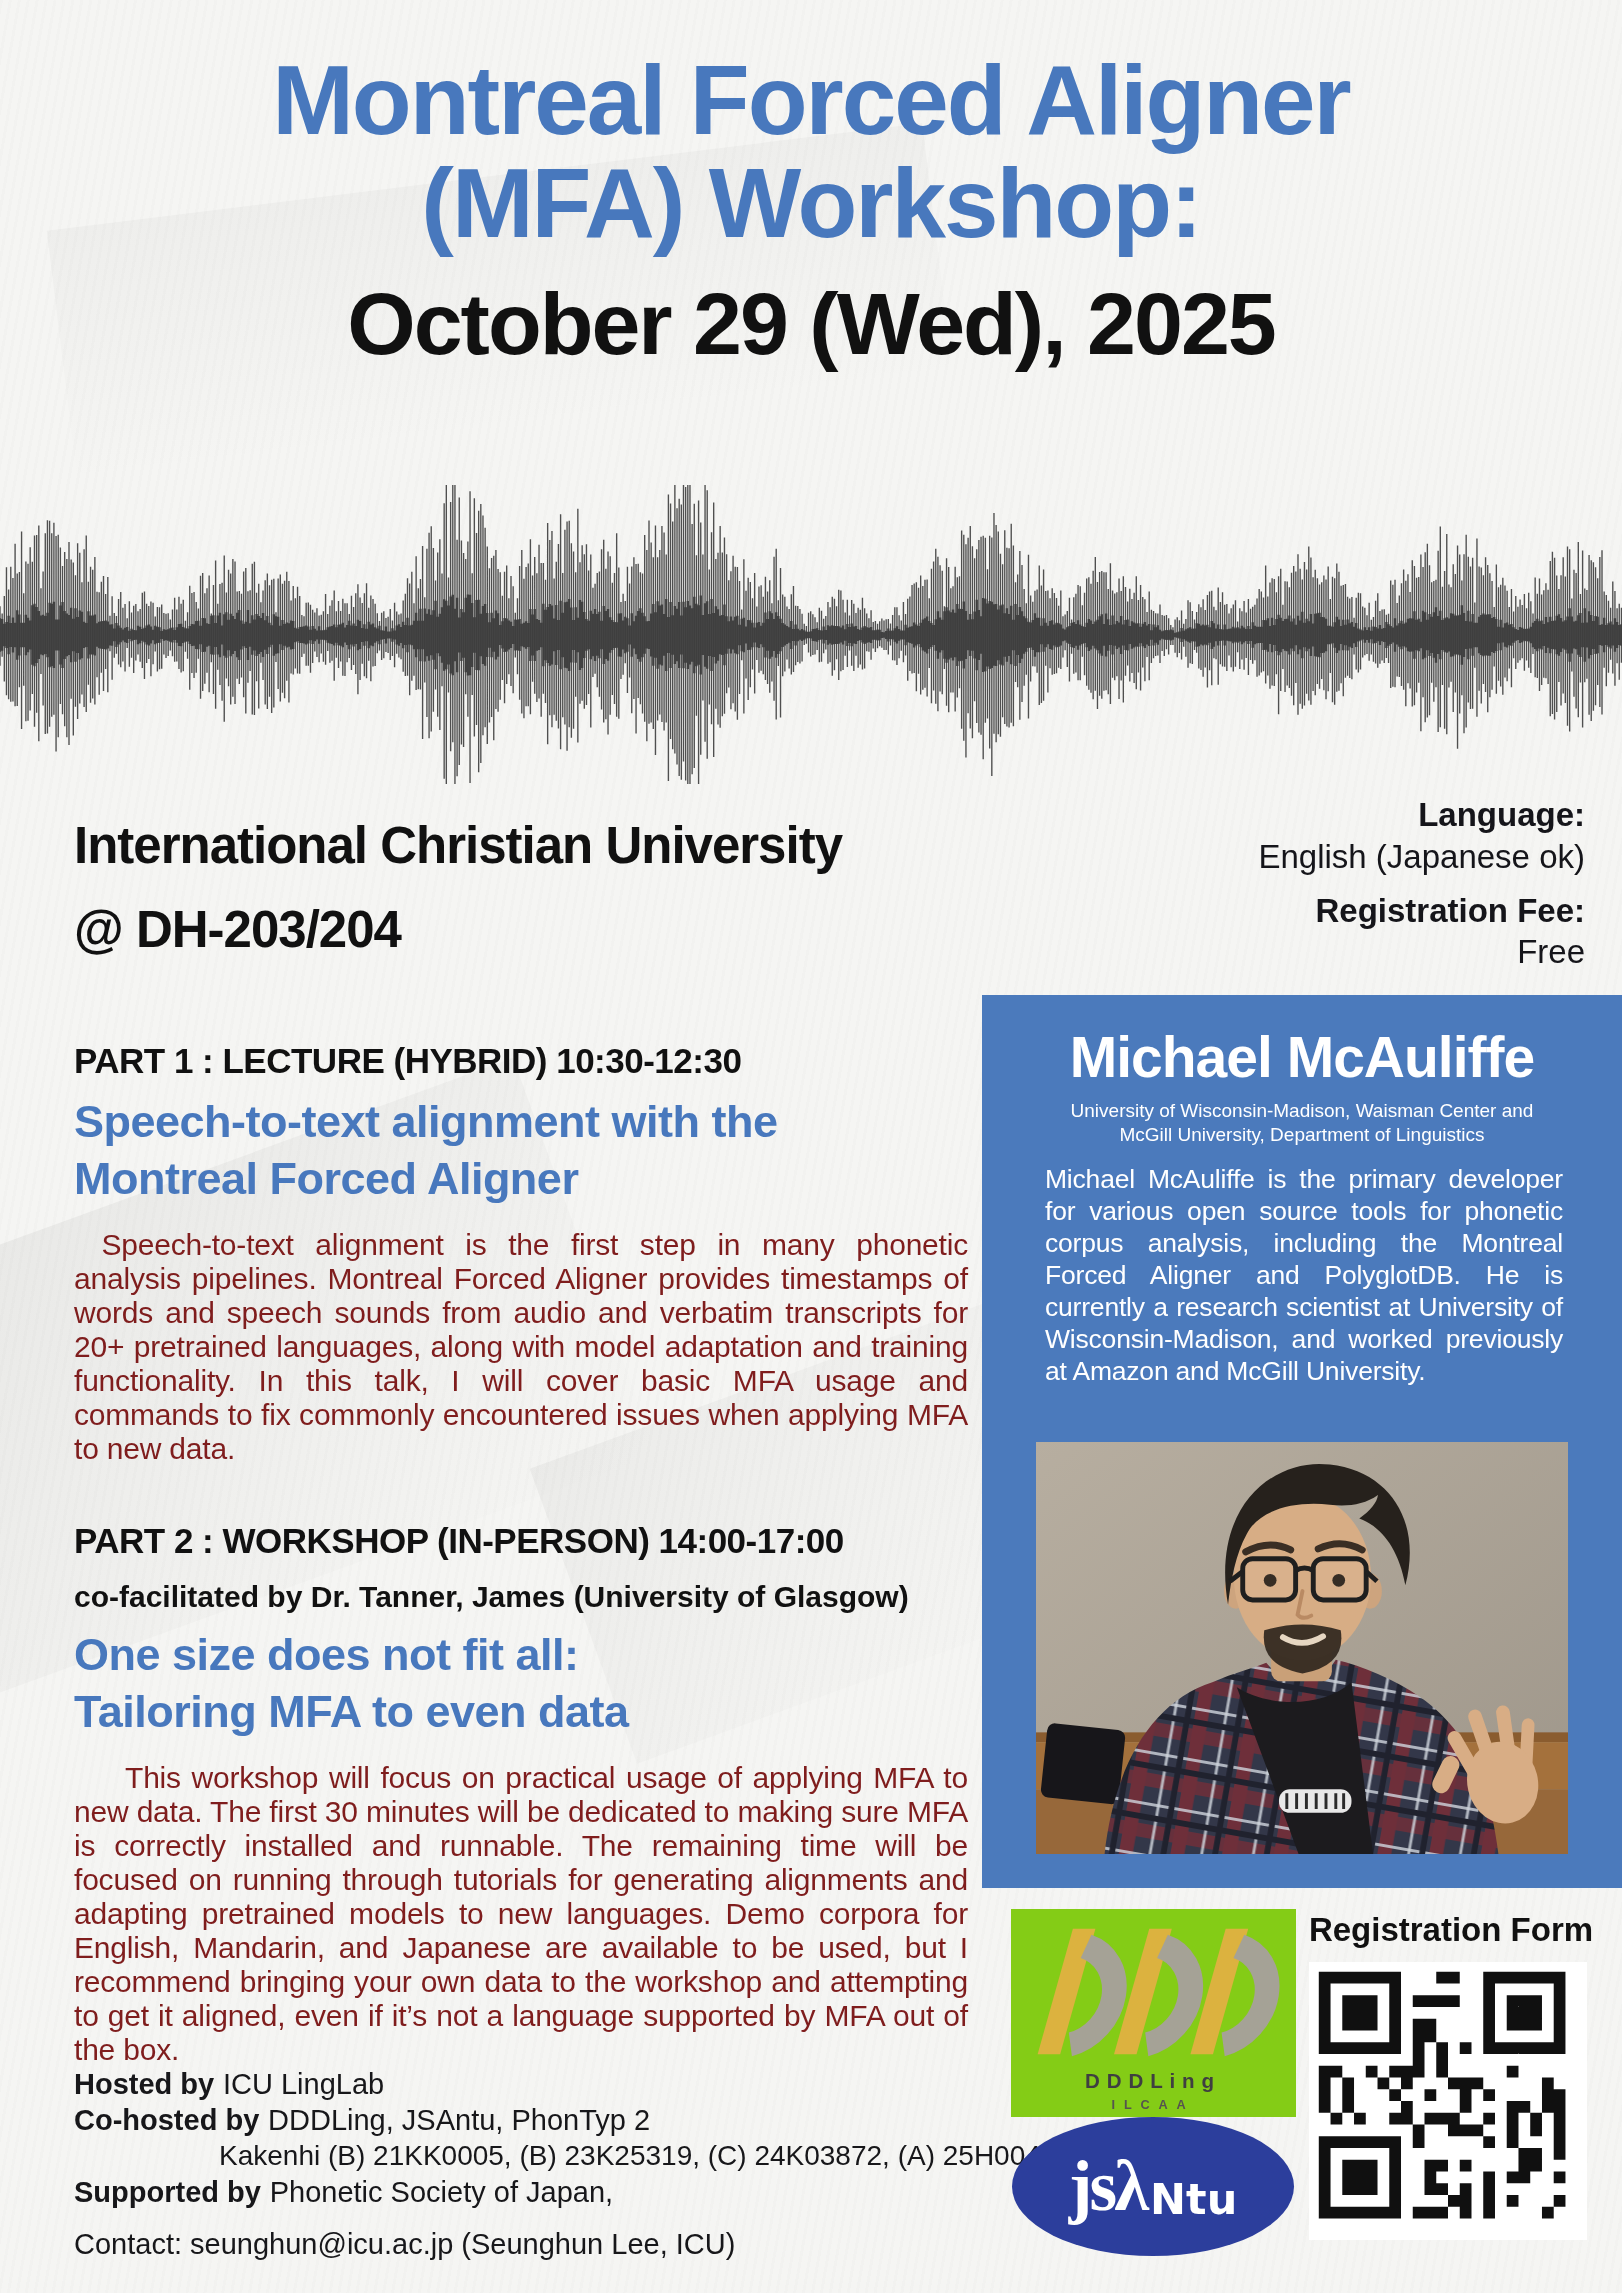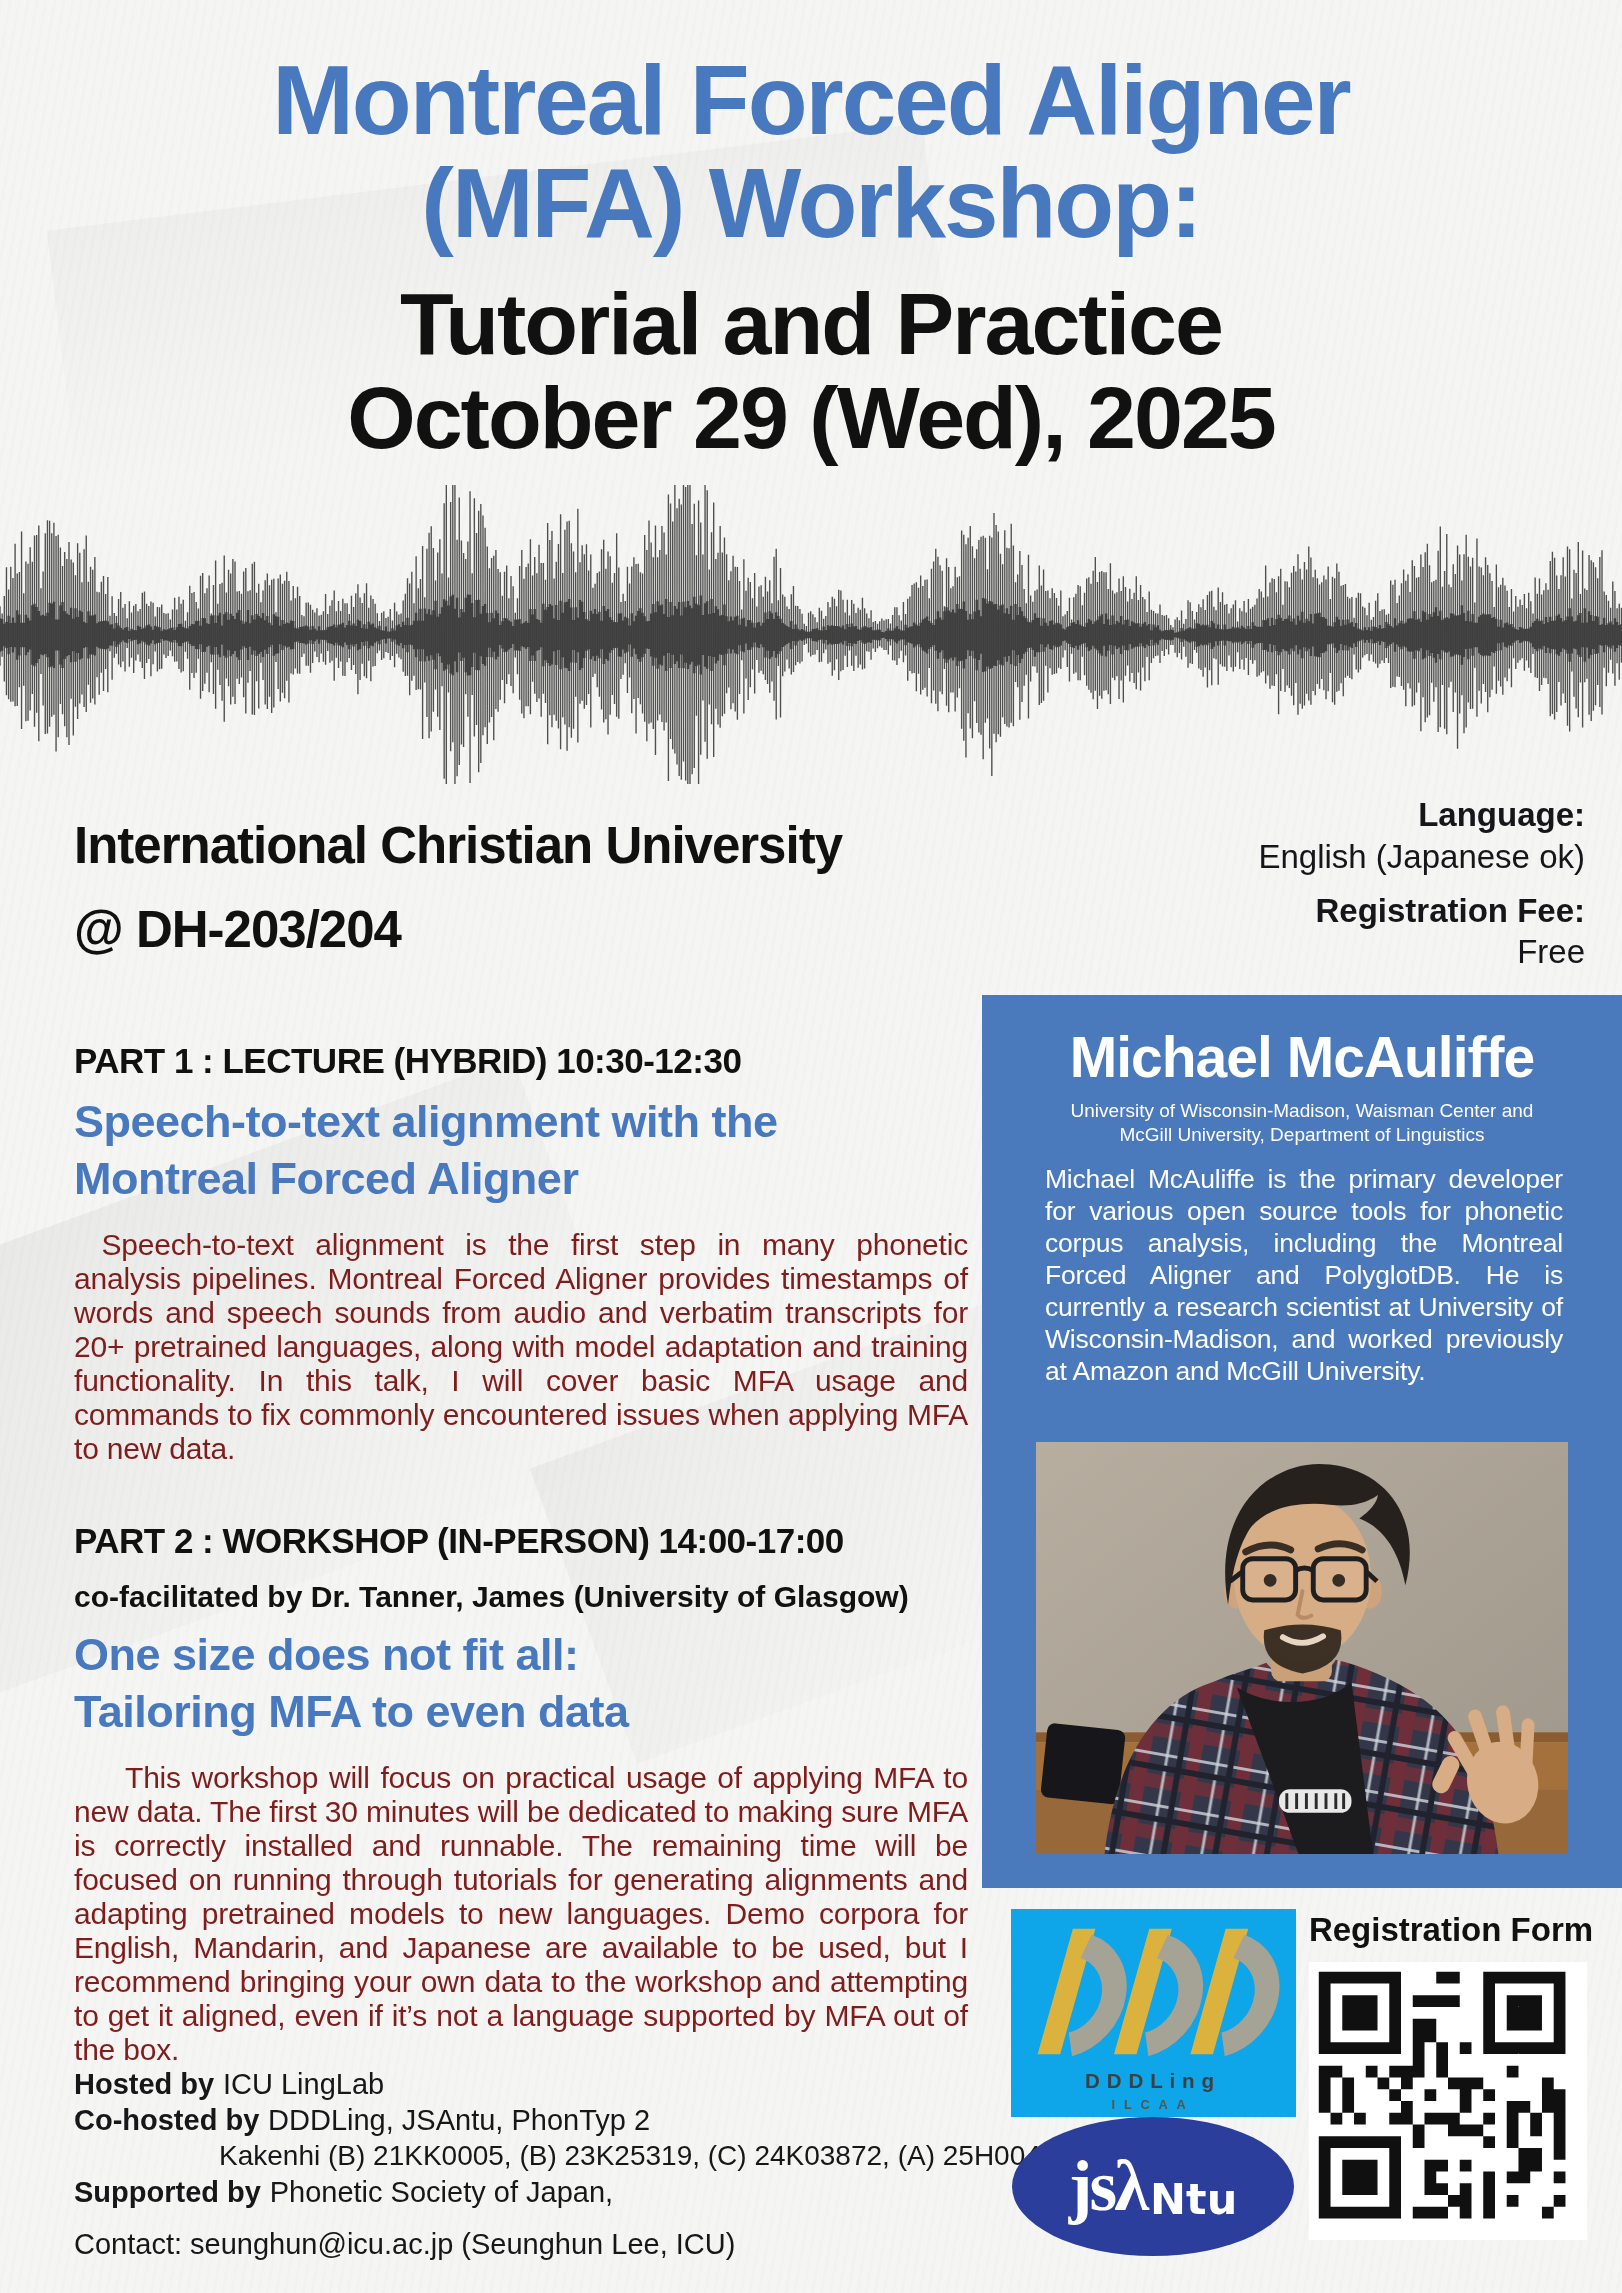--- a/index.html
+++ b/index.html
@@ -62,21 +62,21 @@
   .kakenhi{padding-left:145px;font-size:28px;white-space:nowrap;line-height:32px;margin-top:3.9px;}
   .contact{margin-top:20.6px;line-height:32px;}
 
   .panel{position:absolute;left:982px;top:995px;width:640px;height:893px;background:var(--panel);z-index:2;color:#fff;}
   .speaker-name{margin-top:29px;text-align:center;font-size:57px;font-weight:800;letter-spacing:-1px;}
   .speaker-affil{margin-top:8.8px;text-align:center;font-size:19px;line-height:1.3;}
   .speaker-bio{margin:14.7px 59px 0 63px;font-size:26.5px;line-height:32px;text-align:justify;letter-spacing:-0.2px;}
   .photo{position:absolute;left:54px;top:447px;width:532px;height:412px;}
   .photo svg{display:block;width:100%;height:100%;}
 
-  .dddbox{position:absolute;left:1011px;top:1909px;width:285px;height:208px;background:#0ea5e9;z-index:2;}
+  .dddbox{position:absolute;left:1011px;top:1909px;width:285px;height:208px;background:#84cc16;z-index:2;}
   .reg-label{position:absolute;left:1304px;top:1911px;width:294px;text-align:center;font-size:33px;font-weight:800;white-space:nowrap;color:#111;z-index:2;}
   .qrbox{position:absolute;left:1309px;top:1962px;width:278px;height:278px;background:#ffffff;z-index:2;}
   .jsantu{position:absolute;left:1012px;top:2117px;width:282px;height:139px;z-index:2;}
   .jsantu-ellipse{width:100%;height:100%;border-radius:50%;background:var(--jsablue);
     display:flex;align-items:center;justify-content:center;}
   .jsantu-glyph{font-family:Liberation Serif, serif;font-size:71px;font-weight:800;color:#fff;line-height:1;letter-spacing:-2.9px;}
   .jsantu-suffix{font-family:"DejaVu Sans", sans-serif;font-size:43px;font-weight:700;color:#fff;line-height:1;margin:25.5px 0 0 3.9px;}
 </style>
 </head>
 <body>
@@ -85,21 +85,20 @@
   <div class="wedge wedge1"></div>
   <div class="wedge wedge2"></div>
   <div class="wedge wedge3"></div>
 
   <div class="header">
     <div class="title-blue">
       <div class="tline">Montreal Forced Aligner</div>
       <div class="tline">(MFA) Workshop:</div>
     </div>
     <div class="title-black">
-      <div class="tline">Tutorial and Practice</div>
       <div class="tline">October 29 (Wed), 2025</div>
     </div>
   </div>
 
   <div class="waveform-wrap">
     <svg id="waveform" width="1622" height="299" viewBox="0 0 1655 305">
         <path d="M0.0 123.8V184.3M2.2 131.2V175.3M4.4 113.3V200.5M6.6 84.0V214.5M8.8 106.6V218.6M11.0 83.3V221.0M13.2 94.8V220.9M15.4 60.0V225.6M17.6 90.2V225.5M19.8 88.8V206.4M22.0 47.4V249.0M24.2 110.3V204.8M26.4 77.9V241.1M28.6 80.2V240.4M30.8 63.6V230.1M33.0 78.2V213.1M35.2 51.5V246.7M37.4 51.1V232.4M39.6 41.2V261.4M41.8 105.4V192.8M44.0 88.2V225.0M46.2 49.1V254.1M48.4 36.0V253.5M50.6 36.4V246.7M52.8 49.1V236.5M55.0 38.6V234.4M57.2 52.0V272.0M59.4 50.7V257.4M61.6 63.7V223.5M63.8 82.5V233.8M66.0 68.2V246.1M68.2 75.4V257.4M70.4 58.2V265.2M72.6 76.1V218.1M74.8 79.1V255.5M77.0 92.0V226.1M79.2 59.5V238.6M81.4 69.0V222.8M83.6 99.1V213.6M85.8 65.6V226.5M88.0 51.5V231.5M90.2 98.6V203.8M92.4 83.3V222.2M94.6 86.4V217.9M96.8 73.5V223.8M99.0 109.0V196.2M101.2 109.5V214.1M103.4 98.7V191.6M105.6 92.8V210.1M107.8 111.2V187.7M110.0 93.9V211.5M112.2 133.3V169.6M114.4 113.4V198.6M116.6 130.5V176.2M118.8 133.5V172.2M121.0 116.4V183.2M123.2 109.1V186.0M125.4 125.1V180.1M127.6 121.5V190.3M129.8 135.9V166.3M132.0 118.7V185.5M134.2 130.1V176.3M136.4 123.1V191.7M138.6 121.5V179.0M140.8 128.8V173.0M143.0 126.6V180.3M145.2 109.8V186.8M147.4 108.5V197.9M149.6 121.1V181.5M151.8 123.5V177.5M154.0 118.8V195.0M156.2 120.0V182.9M158.4 134.1V169.9M160.6 124.4V190.2M162.8 124.6V188.0M165.0 122.0V187.4M167.2 130.5V172.8M169.4 131.4V176.6M171.6 130.8V174.4M173.8 137.3V168.7M176.0 127.1V174.7M178.2 115.1V180.3M180.4 127.0V180.1M182.6 113.9V187.8M184.8 121.0V191.3M187.0 117.0V189.9M189.2 138.4V170.2M191.4 129.9V177.3M193.6 102.8V209.0M195.8 110.1V191.9M198.0 109.2V196.8M200.2 119.4V191.6M202.4 126.0V177.3M204.6 92.5V218.1M206.8 89.7V210.2M209.0 110.4V202.8M211.2 105.3V191.5M213.4 92.2V211.3M215.6 131.1V180.9M217.8 101.9V213.2M220.0 77.1V228.3M222.2 121.0V188.4M224.4 101.0V203.9M226.6 99.8V220.2M228.8 71.8V241.5M231.0 109.6V197.5M233.2 86.4V205.4M235.4 90.3V224.0M237.6 75.5V215.9M239.8 78.1V223.4M242.0 108.7V197.7M244.2 108.2V203.1M246.4 110.9V196.3M248.6 88.2V216.4M250.8 84.7V233.1M253.0 108.3V201.8M255.2 107.4V189.7M257.4 80.2V234.1M259.6 78.2V234.6M261.8 109.8V200.3M264.0 100.6V227.9M266.2 119.5V181.3M268.4 107.5V198.8M270.6 97.1V223.9M272.8 90.2V228.5M275.0 102.2V215.9M277.2 96.7V232.5M279.4 95.5V227.0M281.6 129.9V180.5M283.8 95.4V208.1M286.0 91.2V220.9M288.2 100.8V212.0M290.4 97.6V217.5M292.6 88.4V199.6M294.8 97.8V221.9M297.0 117.8V192.3M299.2 102.9V193.3M301.4 115.4V187.2M303.6 103.7V192.3M305.8 113.1V192.5M308.0 132.6V175.5M310.2 133.8V172.1M312.4 120.1V184.3M314.6 119.8V184.3M316.8 122.2V191.5M319.0 127.2V181.5M321.2 130.1V169.8M323.4 125.7V175.5M325.6 133.0V180.8M327.8 132.4V171.9M330.0 128.8V180.2M332.2 111.1V183.3M334.4 131.7V169.3M336.6 123.1V181.3M338.8 117.6V179.2M341.0 107.5V199.7M343.2 128.9V176.2M345.4 118.2V186.8M347.6 128.6V180.0M349.8 116.1V194.5M352.0 120.5V194.8M354.2 120.7V180.9M356.4 131.7V176.6M358.6 113.0V188.8M360.8 124.5V183.7M363.0 110.4V192.8M365.2 101.2V213.5M367.4 114.8V198.9M369.6 120.3V182.3M371.8 110.4V195.1M374.0 100.2V197.1M376.2 125.2V179.2M378.4 112.6V200.2M380.6 116.2V185.1M382.8 121.1V184.6M385.0 130.8V171.6M387.2 138.6V168.8M389.4 130.3V178.4M391.6 128.8V176.7M393.8 135.7V170.4M396.0 134.4V171.3M398.2 126.4V178.6M400.4 138.1V174.5M402.6 120.1V185.9M404.8 129.1V172.2M407.0 132.1V175.9M409.2 131.2V177.7M411.4 117.9V190.6M413.6 110.9V194.9M415.8 95.2V194.7M418.0 100.4V214.5M420.2 88.4V199.6M422.4 120.5V194.6M424.6 72.7V209.2M426.8 105.4V208.3M429.0 95.8V208.7M431.2 62.1V259.1M433.4 114.5V201.5M435.6 65.1V236.7M437.8 48.8V258.3M440.0 42.1V251.5M442.2 64.3V231.3M444.4 97.5V208.5M446.6 68.9V236.5M448.8 55.4V249.9M451.0 90.2V205.3M453.2 18.6V299.8M455.4 -7.0V308.0M457.6 94.4V211.6M459.8 17.3V271.6M462.0 -2.8V262.5M464.2 -6.1V318.9M466.4 55.7V297.1M468.6 12.7V285.7M470.8 56.7V264.7M473.0 69.4V267.3M475.2 75.4V213.5M477.4 57.5V236.4M479.6 6.4V304.0M481.8 90.1V214.2M484.0 13.6V256.5M486.2 48.9V244.8M488.4 26.2V293.0M490.6 19.3V283.7M492.8 31.0V255.2M495.0 43.6V247.1M497.2 62.6V264.2M499.4 84.8V242.2M501.6 74.4V236.7M503.8 72.1V260.4M506.0 66.3V228.6M508.2 85.6V231.3M510.4 88.9V219.0M512.6 112.9V199.0M514.8 88.5V222.7M517.0 82.0V202.9M519.2 115.5V193.1M521.4 92.9V205.0M523.6 103.2V212.4M525.8 130.3V176.0M528.0 115.6V193.0M530.2 82.6V219.0M532.4 66.4V233.0M534.6 95.7V238.0M536.8 83.7V225.7M539.0 80.1V225.6M541.2 55.2V233.9M543.4 92.4V200.7M545.6 73.5V213.0M547.8 90.1V221.5M550.0 60.9V217.8M552.2 79.6V236.5M554.4 79.6V213.0M556.6 96.6V222.5M558.8 38.7V264.5M561.0 56.1V234.9M563.2 47.0V247.1M565.4 95.3V234.5M567.6 78.2V240.5M569.8 60.2V248.3M572.0 29.8V269.5M574.2 89.8V237.0M576.4 45.5V244.3M578.6 37.2V271.2M580.8 36.5V247.1M583.0 59.3V257.8M585.2 67.9V248.6M587.4 88.9V215.9M589.6 24.2V262.8M591.8 78.9V223.1M594.0 61.5V220.0M596.2 70.7V228.3M598.4 60.5V224.4M600.6 87.3V213.1M602.8 70.9V247.5M605.0 104.8V195.8M607.2 100.6V192.5M609.4 89.8V206.4M611.6 88.3V215.9M613.8 65.6V228.9M616.0 55.7V242.4M618.2 85.4V238.9M620.4 67.9V254.5M622.6 72.6V234.5M624.8 99.8V214.3M627.0 89.7V223.4M629.2 49.3V236.4M631.4 84.1V238.5M633.6 119.4V197.8M635.8 110.8V193.6M638.0 118.4V181.8M640.2 83.3V212.2M642.4 100.5V196.5M644.6 83.1V232.8M646.8 73.6V218.3M649.0 80.5V253.5M651.2 80.2V217.2M653.4 89.1V223.7M655.6 90.3V233.0M657.8 50.9V241.6M660.0 66.2V261.3M662.2 36.1V243.5M664.4 58.7V242.4M666.6 73.8V248.9M668.8 41.4V275.4M671.0 73.8V240.2M673.2 66.2V234.2M675.4 41.8V241.7M677.6 48.4V250.4M679.8 70.8V242.3M682.0 9.7V302.0M684.2 18.9V259.0M686.4 37.2V269.6M688.6 -13.2V274.0M690.8 23.8V285.2M693.0 14.1V296.8M695.2 19.8V300.6M697.4 -2.7V282.1M699.6 2.0V301.4M701.8 -13.8V312.5M704.0 -7.5V325.6M706.2 39.7V295.1M708.4 19.2V288.7M710.6 71.6V235.4M712.8 15.8V310.3M715.0 38.2V275.1M717.2 70.8V219.8M719.4 -1.2V261.9M721.6 5.4V279.4M723.8 86.1V224.0M726.0 48.1V244.2M728.2 17.7V277.6M730.4 75.4V228.3M732.6 69.1V244.3M734.8 41.9V247.7M737.0 68.8V236.0M739.2 53.6V233.4M741.4 70.7V212.4M743.6 97.2V206.5M745.8 87.9V228.8M748.0 72.1V222.7M750.2 83.4V231.1M752.4 83.7V239.6M754.6 97.9V213.3M756.8 127.0V178.7M759.0 75.7V233.0M761.2 107.9V197.3M763.4 94.5V219.3M765.6 99.0V206.3M767.8 115.5V188.3M770.0 89.7V212.6M772.2 123.9V178.4M774.4 103.4V191.6M776.6 102.2V189.4M778.8 114.0V193.1M781.0 93.6V198.8M783.2 108.6V203.1M785.4 97.1V212.0M787.6 120.7V200.4M789.8 73.1V220.2M792.0 64.9V239.2M794.2 117.5V184.7M796.4 84.7V237.2M798.6 111.6V195.1M800.8 113.9V190.2M803.0 124.0V178.1M805.2 126.4V187.3M807.4 111.5V193.4M809.6 102.9V190.8M811.8 123.1V183.9M814.0 123.5V180.5M816.2 126.5V182.2M818.4 131.4V180.1M820.6 141.6V163.1M822.8 143.8V161.9M825.0 130.2V170.8M827.2 128.8V175.0M829.4 131.8V173.5M831.6 134.9V172.8M833.8 140.0V168.4M836.0 125.1V180.8M838.2 128.3V180.2M840.4 136.4V171.7M842.6 133.5V167.9M844.8 119.3V182.3M847.0 124.8V180.8M849.2 113.9V194.6M851.4 115.9V188.9M853.6 123.6V177.8M855.8 106.8V198.9M858.0 107.5V190.0M860.2 117.1V188.7M862.4 130.0V174.3M864.6 117.1V185.6M866.8 133.0V168.8M869.0 117.3V184.3M871.2 121.2V189.7M873.4 130.6V174.2M875.6 125.1V186.5M877.8 127.3V183.0M880.0 115.0V188.2M882.2 125.8V187.1M884.4 131.1V169.5M886.6 136.0V170.0M888.8 127.7V178.3M891.0 139.8V166.8M893.2 138.6V170.4M895.4 141.6V166.6M897.6 138.9V164.6M899.8 136.2V166.1M902.0 138.1V168.4M904.2 136.9V168.3M906.4 136.8V173.0M908.6 141.2V163.7M910.8 132.6V178.7M913.0 124.6V179.0M915.2 124.7V183.5M917.4 132.8V176.7M919.6 138.1V169.2M921.8 119.4V180.8M924.0 131.6V173.9M926.2 115.9V199.6M928.4 113.8V189.8M930.6 102.0V192.3M932.8 100.4V191.7M935.0 99.1V210.4M937.2 104.9V192.5M939.4 92.3V213.8M941.6 103.1V209.0M943.8 96.6V206.9M946.0 96.5V215.7M948.2 115.6V186.7M950.4 85.3V222.6M952.6 78.1V209.6M954.8 64.9V223.2M957.0 73.2V230.8M959.2 81.8V210.6M961.4 87.5V213.5M963.6 123.8V187.6M965.8 74.8V225.3M968.0 83.6V231.8M970.2 105.2V211.8M972.4 103.3V211.8M974.6 83.4V231.0M976.8 94.0V216.8M979.0 93.0V207.3M981.2 46.4V248.6M983.4 50.6V260.9M985.6 60.5V277.9M987.8 53.9V232.8M990.0 41.8V248.4M992.2 62.5V258.3M994.4 74.6V220.5M996.6 65.6V242.7M998.8 56.0V252.5M1001.0 52.7V254.9M1003.2 51.8V279.8M1005.4 53.7V242.5M1007.6 85.8V238.1M1009.8 51.8V268.8M1012.0 53.4V296.8M1014.2 28.6V253.7M1016.4 40.7V262.4M1018.6 47.5V254.4M1020.8 70.1V256.8M1023.0 80.8V237.0M1025.2 46.1V243.8M1027.4 64.1V246.4M1029.6 64.4V247.4M1031.8 39.5V242.5M1034.0 61.8V246.1M1036.2 99.3V200.9M1038.4 91.4V206.2M1040.6 67.2V239.6M1042.8 81.7V221.5M1045.0 106.1V204.8M1047.2 120.7V193.5M1049.4 71.1V238.3M1051.6 112.8V200.5M1053.8 119.1V184.9M1056.0 107.9V185.1M1058.2 106.6V191.5M1060.4 82.0V224.4M1062.6 102.4V222.4M1064.8 86.1V220.0M1067.0 108.2V184.4M1069.2 107.7V211.7M1071.4 115.6V187.0M1073.6 105.3V193.5M1075.8 110.2V192.8M1078.0 115.3V192.0M1080.2 123.2V186.3M1082.4 107.6V187.7M1084.6 133.9V175.9M1086.8 132.2V168.6M1089.0 128.5V185.7M1091.2 115.0V200.5M1093.4 137.2V172.2M1095.6 114.6V192.5M1097.8 111.0V191.4M1100.0 101.9V199.1M1102.2 103.2V199.1M1104.4 122.7V175.2M1106.6 109.9V194.0M1108.8 95.4V204.8M1111.0 94.1V209.0M1113.2 100.8V211.9M1115.4 87.5V218.6M1117.6 73.3V209.9M1119.8 99.0V228.6M1122.0 88.8V214.9M1124.2 87.7V218.1M1126.4 89.0V210.0M1128.6 88.9V209.4M1130.8 106.2V213.5M1133.0 79.7V223.3M1135.2 107.7V196.7M1137.4 110.7V199.2M1139.6 109.5V195.0M1141.8 95.3V218.3M1144.0 108.2V199.4M1146.2 93.0V221.8M1148.4 104.0V194.7M1150.6 118.8V184.2M1152.8 105.8V200.4M1155.0 116.3V191.7M1157.2 109.8V202.1M1159.4 93.1V208.4M1161.6 117.2V191.2M1163.8 101.9V209.6M1166.0 114.3V186.2M1168.2 116.5V200.1M1170.4 129.5V175.4M1172.6 108.5V199.3M1174.8 127.3V181.6M1177.0 128.4V176.7M1179.2 130.7V174.4M1181.4 131.1V173.9M1183.6 122.0V181.5M1185.8 132.5V169.3M1188.0 133.4V174.4M1190.2 132.6V167.6M1192.4 135.9V172.9M1194.6 142.9V163.1M1196.8 145.1V163.1M1199.0 137.1V171.1M1201.2 135.0V175.6M1203.4 137.9V171.5M1205.6 128.1V178.0M1207.8 141.6V165.0M1210.0 136.7V175.3M1212.2 117.6V186.4M1214.4 119.7V181.9M1216.6 128.5V182.5M1218.8 137.2V168.2M1221.0 129.6V171.0M1223.2 121.6V187.1M1225.4 124.8V188.6M1227.6 116.5V195.6M1229.8 127.5V186.2M1232.0 112.2V206.5M1234.2 108.7V189.1M1236.4 107.8V204.3M1238.6 124.1V176.7M1240.8 127.7V177.7M1243.0 104.6V203.8M1245.2 119.3V182.9M1247.4 109.4V185.1M1249.6 122.1V185.4M1251.8 121.4V189.7M1254.0 131.1V174.0M1256.2 125.7V185.9M1258.4 121.8V190.2M1260.6 117.6V185.4M1262.8 139.2V170.5M1265.0 125.8V187.8M1267.2 128.8V178.0M1269.4 118.2V188.5M1271.6 130.1V176.6M1273.8 116.3V193.9M1276.0 126.3V178.6M1278.2 124.2V182.4M1280.4 122.1V178.8M1282.6 115.8V195.6M1284.8 106.0V194.4M1287.0 108.7V191.2M1289.2 114.7V190.1M1291.4 82.0V202.6M1293.6 113.6V194.4M1295.8 99.5V207.9M1298.0 95.2V204.6M1300.2 95.8V205.0M1302.4 109.3V193.1M1304.6 93.0V233.9M1306.8 85.5V210.2M1309.0 122.2V187.8M1311.2 98.2V211.2M1313.4 98.5V204.5M1315.6 104.2V207.1M1317.8 89.6V215.0M1320.0 82.5V224.6M1322.2 88.1V202.1M1324.4 70.7V234.4M1326.6 85.4V223.1M1328.8 96.3V228.2M1331.0 78.6V225.0M1333.2 86.1V212.9M1335.4 62.8V219.9M1337.6 73.9V224.1M1339.8 94.1V210.1M1342.0 86.4V214.5M1344.2 95.2V203.0M1346.4 101.4V207.8M1348.6 99.3V198.0M1350.8 92.4V209.5M1353.0 96.3V218.6M1355.2 83.2V210.3M1357.4 116.4V191.7M1359.6 93.6V221.6M1361.8 95.0V224.2M1364.0 80.1V211.0M1366.2 88.6V209.9M1368.4 102.8V202.2M1370.6 101.9V215.5M1372.8 101.0V196.6M1375.0 114.0V194.6M1377.2 115.8V197.0M1379.4 114.3V198.2M1381.6 135.5V172.9M1383.8 115.1V188.1M1386.0 109.8V191.3M1388.2 110.5V188.1M1390.4 123.9V175.9M1392.6 125.3V173.6M1394.8 132.9V172.5M1397.0 120.2V179.2M1399.2 137.5V172.8M1401.4 134.7V180.2M1403.6 118.1V182.0M1405.8 110.5V186.5M1408.0 128.5V182.3M1410.2 126.9V179.1M1412.4 126.8V181.7M1414.6 132.4V176.5M1416.8 131.3V181.6M1419.0 97.5V207.0M1421.2 101.7V205.8M1423.4 96.6V206.2M1425.6 120.4V195.3M1427.8 112.8V195.9M1430.0 100.2V205.1M1432.2 86.1V208.9M1434.4 97.6V225.8M1436.6 91.0V202.3M1438.8 109.2V207.7M1441.0 76.8V225.9M1443.2 82.6V224.8M1445.4 94.6V211.7M1447.6 93.8V201.8M1449.8 70.9V251.3M1452.0 83.6V216.4M1454.2 68.6V242.0M1456.4 60.0V237.1M1458.6 81.9V234.9M1460.8 99.3V201.8M1463.0 98.0V221.1M1465.2 96.7V206.4M1467.4 67.1V252.1M1469.6 42.4V247.1M1471.8 103.8V204.1M1474.0 87.7V248.7M1476.2 49.9V254.2M1478.4 101.4V206.7M1480.6 104.3V200.8M1482.8 80.7V231.7M1485.0 90.7V211.6M1487.2 61.8V269.2M1489.4 70.9V233.2M1491.6 97.5V214.4M1493.8 70.5V253.3M1496.0 50.8V247.3M1498.2 73.1V221.8M1500.4 83.2V228.4M1502.6 74.1V228.3M1504.8 119.9V186.5M1507.0 54.5V236.3M1509.2 83.1V209.9M1511.4 84.2V222.9M1513.6 92.0V203.1M1515.8 73.8V211.2M1518.0 81.7V231.8M1520.2 90.1V216.5M1522.4 98.0V209.0M1524.6 124.4V185.2M1526.8 81.0V213.0M1529.0 104.2V199.8M1531.2 101.8V205.6M1533.4 94.7V214.1M1535.6 102.4V196.4M1537.8 107.8V200.2M1540.0 124.4V187.3M1542.2 106.1V206.2M1544.4 129.1V176.7M1546.6 113.2V187.6M1548.8 124.1V181.4M1551.0 116.9V178.8M1553.2 122.4V176.7M1555.4 111.3V189.4M1557.6 125.8V179.1M1559.8 109.9V186.5M1562.0 118.5V191.7M1564.2 131.0V172.5M1566.4 94.3V196.1M1568.6 110.8V197.0M1570.8 95.3V210.1M1573.0 111.7V203.9M1575.2 107.3V196.7M1577.4 100.2V197.1M1579.6 106.8V203.0M1581.8 77.6V236.0M1584.0 68.1V233.7M1586.2 74.2V239.3M1588.4 92.2V231.5M1590.6 106.0V201.0M1592.8 92.0V225.0M1595.0 73.8V212.7M1597.2 93.2V222.4M1599.4 62.6V245.7M1601.6 65.4V251.5M1603.8 115.8V190.2M1606.0 86.4V215.9M1608.2 89.8V228.0M1610.4 58.1V236.9M1612.6 111.1V201.5M1614.8 66.9V247.5M1617.0 105.6V201.1M1619.2 107.0V197.7M1621.4 71.3V234.3M1623.6 76.7V240.7M1625.8 78.9V230.2M1628.0 83.8V224.7M1630.2 95.2V204.1M1632.4 73.3V226.6M1634.6 66.6V234.1M1636.8 108.7V186.3M1639.0 112.3V205.4M1641.2 118.1V191.5M1643.4 125.3V178.3M1645.6 98.3V192.2M1647.8 108.2V204.7M1650.0 125.7V181.8M1652.2 121.0V198.7M1654.4 125.3V181.3" stroke="#3d3d3d" stroke-width="1.4" fill="none" opacity="0.9"></path>
         <path d="M0.0 135.9V170.1M2.2 136.8V169.2M4.4 141.5V164.5M6.6 139.8V166.2M8.8 133.3V172.7M11.0 140.8V165.2M13.2 135.1V170.9M15.4 140.6V165.4M17.6 127.8V178.2M19.8 132.2V173.8M22.0 140.6V165.4M24.2 140.6V165.4M26.4 132.3V173.7M28.6 135.4V170.6M30.8 138.1V167.9M33.0 122.6V183.4M35.2 121.1V184.9M37.4 124.5V181.5M39.6 128.4V177.6M41.8 133.2V172.8M44.0 132.4V173.6M46.2 133.6V172.4M48.4 130.2V175.8M50.6 120.2V185.8M52.8 121.0V185.0M55.0 119.2V186.8M57.2 137.1V168.9M59.4 137.2V168.8M61.6 123.0V183.0M63.8 119.4V186.6M66.0 128.6V177.4M68.2 131.2V174.8M70.4 132.6V173.4M72.6 125.2V180.8M74.8 136.4V169.6M77.0 125.7V180.3M79.2 134.7V171.3M81.4 128.1V177.9M83.6 129.3V176.7M85.8 139.6V166.4M88.0 140.8V165.2M90.2 128.9V177.1M92.4 133.2V172.8M94.6 133.1V172.9M96.8 132.1V173.9M99.0 140.9V165.1M101.2 139.4V166.6M103.4 138.9V167.1M105.6 138.6V167.4M107.8 138.3V167.7M110.0 139.2V166.8M112.2 142.4V163.6M114.4 142.0V164.0M116.6 146.5V159.5M118.8 140.7V165.3M121.0 143.3V162.7M123.2 145.5V160.5M125.4 147.5V158.5M127.6 145.5V160.5M129.8 144.9V161.1M132.0 148.8V157.2M134.2 146.6V159.4M136.4 148.0V158.0M138.6 148.2V157.8M140.8 143.5V162.5M143.0 144.6V161.4M145.2 147.0V159.0M147.4 145.7V160.3M149.6 143.3V162.7M151.8 142.4V163.6M154.0 144.4V161.6M156.2 147.7V158.3M158.4 143.5V162.5M160.6 144.7V161.3M162.8 145.2V160.8M165.0 148.9V157.1M167.2 147.1V158.9M169.4 147.6V158.4M171.6 147.2V158.8M173.8 146.1V159.9M176.0 145.3V160.7M178.2 148.0V158.0M180.4 145.2V160.8M182.6 141.8V164.2M184.8 141.5V164.5M187.0 144.8V161.2M189.2 146.0V160.0M191.4 146.4V159.6M193.6 143.8V162.2M195.8 141.7V164.3M198.0 142.0V164.0M200.2 138.8V167.2M202.4 138.5V167.5M204.6 143.5V162.5M206.8 135.6V170.4M209.0 135.8V170.2M211.2 141.0V165.0M213.4 141.9V164.1M215.6 133.3V172.7M217.8 132.8V173.2M220.0 140.8V165.2M222.2 133.2V172.8M224.4 130.3V175.7M226.6 143.4V162.6M228.8 131.8V174.2M231.0 129.8V176.2M233.2 137.4V168.6M235.4 131.3V174.7M237.6 133.5V172.5M239.8 136.7V169.3M242.0 130.4V175.6M244.2 127.5V178.5M246.4 138.2V167.8M248.6 141.5V164.5M250.8 139.6V166.4M253.0 127.6V178.4M255.2 140.9V165.1M257.4 132.8V173.2M259.6 137.1V168.9M261.8 131.6V174.4M264.0 133.7V172.3M266.2 135.6V170.4M268.4 130.6V175.4M270.6 137.9V168.1M272.8 133.5V172.5M275.0 140.6V165.4M277.2 143.0V163.0M279.4 131.8V174.2M281.6 133.8V172.2M283.8 134.3V171.7M286.0 143.6V162.4M288.2 137.7V168.3M290.4 141.9V164.1M292.6 140.3V165.7M294.8 141.1V164.9M297.0 138.1V167.9M299.2 138.6V167.4M301.4 145.6V160.4M303.6 146.7V159.3M305.8 144.9V161.1M308.0 144.7V161.3M310.2 144.2V161.8M312.4 143.4V162.6M314.6 144.4V161.6M316.8 147.7V158.3M319.0 143.9V162.1M321.2 146.7V159.3M323.4 148.5V157.5M325.6 144.1V161.9M327.8 148.1V157.9M330.0 148.1V157.9M332.2 147.7V158.3M334.4 145.2V160.8M336.6 144.3V161.7M338.8 143.9V162.1M341.0 142.2V163.8M343.2 145.0V161.0M345.4 142.6V163.4M347.6 142.1V163.9M349.8 140.4V165.6M352.0 145.3V160.7M354.2 142.9V163.1M356.4 138.4V167.6M358.6 143.3V162.7M360.8 141.2V164.8M363.0 143.7V162.3M365.2 137.5V168.5M367.4 138.7V167.3M369.6 145.8V160.2M371.8 142.1V163.9M374.0 146.7V159.3M376.2 139.5V166.5M378.4 142.3V163.7M380.6 141.4V164.6M382.8 145.0V161.0M385.0 146.5V159.5M387.2 143.6V162.4M389.4 148.1V157.9M391.6 148.8V157.2M393.8 144.3V161.7M396.0 149.5V156.5M398.2 149.4V156.6M400.4 146.1V159.9M402.6 148.4V157.6M404.8 143.3V162.7M407.0 142.0V164.0M409.2 144.9V161.1M411.4 139.4V166.6M413.6 142.7V163.3M415.8 135.3V170.7M418.0 143.3V162.7M420.2 142.5V163.5M422.4 138.5V167.5M424.6 130.4V175.6M426.8 138.4V167.6M429.0 126.2V179.8M431.2 138.4V167.6M433.4 126.0V180.0M435.6 131.4V174.6M437.8 126.7V179.3M440.0 132.4V173.6M442.2 127.7V178.3M444.4 118.0V188.0M446.6 134.3V171.7M448.8 131.3V174.7M451.0 124.8V181.2M453.2 116.5V189.5M455.4 118.1V187.9M457.6 122.9V183.1M459.8 113.7V192.3M462.0 111.9V194.1M464.2 126.3V179.7M466.4 115.1V190.9M468.6 135.2V170.8M470.8 126.4V179.6M473.0 129.8V176.2M475.2 115.1V190.9M477.4 111.6V194.4M479.6 112.0V194.0M481.8 120.4V185.6M484.0 135.0V171.0M486.2 117.4V188.6M488.4 117.0V189.0M490.6 131.4V174.6M492.8 123.3V182.7M495.0 121.5V184.5M497.2 130.5V175.5M499.4 140.0V166.0M501.6 130.2V175.8M503.8 136.0V170.0M506.0 127.9V178.1M508.2 130.7V175.3M510.4 142.8V163.2M512.6 139.1V166.9M514.8 135.7V170.3M517.0 136.1V169.9M519.2 138.1V167.9M521.4 139.6V166.4M523.6 143.8V162.2M525.8 137.1V168.9M528.0 137.5V168.5M530.2 136.6V169.4M532.4 141.5V164.5M534.6 140.4V165.6M536.8 138.9V167.1M539.0 140.7V165.3M541.2 126.4V179.6M543.4 132.1V173.9M545.6 126.5V179.5M547.8 136.8V169.2M550.0 137.7V168.3M552.2 140.5V165.5M554.4 121.2V184.8M556.6 127.3V178.7M558.8 124.4V181.6M561.0 121.5V184.5M563.2 122.9V183.1M565.4 136.3V169.7M567.6 122.3V183.7M569.8 137.6V168.4M572.0 118.0V188.0M574.2 130.4V175.6M576.4 119.5V186.5M578.6 119.0V187.0M580.8 116.2V189.8M583.0 124.9V181.1M585.2 137.8V168.2M587.4 124.8V181.2M589.6 135.5V170.5M591.8 117.2V188.8M594.0 119.2V186.8M596.2 129.5V176.5M598.4 136.8V169.2M600.6 138.4V167.6M602.8 128.3V177.7M605.0 131.3V174.7M607.2 126.5V179.5M609.4 131.7V174.3M611.6 129.2V176.8M613.8 138.4V167.6M616.0 123.4V182.6M618.2 128.6V177.4M620.4 126.6V179.4M622.6 135.0V171.0M624.8 137.6V168.4M627.0 139.8V166.2M629.2 139.9V166.1M631.4 131.0V175.0M633.6 130.9V175.1M635.8 138.3V167.7M638.0 134.3V171.7M640.2 135.9V170.1M642.4 143.4V162.6M644.6 130.9V175.1M646.8 139.1V166.9M649.0 133.3V172.7M651.2 128.5V177.5M653.4 125.7V180.3M655.6 130.4V175.6M657.8 133.9V172.1M660.0 139.1V166.9M662.2 138.6V167.4M664.4 131.0V175.0M666.6 121.5V184.5M668.8 129.7V176.3M671.0 118.5V187.5M673.2 123.0V183.0M675.4 121.9V184.1M677.6 131.7V174.3M679.8 116.3V189.7M682.0 134.7V171.3M684.2 119.4V186.6M686.4 132.8V173.2M688.6 123.3V182.7M690.8 126.3V179.7M693.0 119.3V186.7M695.2 133.0V173.0M697.4 119.0V187.0M699.6 124.8V181.2M701.8 118.4V187.6M704.0 122.8V183.2M706.2 125.7V180.3M708.4 114.0V192.0M710.6 121.1V184.9M712.8 122.6V183.4M715.0 112.7V193.3M717.2 132.6V173.4M719.4 120.7V185.3M721.6 118.5V187.5M723.8 131.5V174.5M726.0 116.2V189.8M728.2 130.5V175.5M730.4 123.8V182.2M732.6 126.8V179.2M734.8 133.4V172.6M737.0 132.5V173.5M739.2 122.0V184.0M741.4 133.8V172.2M743.6 139.0V167.0M745.8 134.2V171.8M748.0 138.2V167.8M750.2 134.3V171.7M752.4 133.3V172.7M754.6 142.6V163.4M756.8 136.5V169.5M759.0 135.5V170.5M761.2 144.3V161.7M763.4 137.6V168.4M765.6 138.0V168.0M767.8 140.4V165.6M770.0 145.3V160.7M772.2 140.6V165.4M774.4 139.8V166.2M776.6 143.6V162.4M778.8 140.6V165.4M781.0 130.0V176.0M783.2 136.8V169.2M785.4 128.8V177.2M787.6 130.8V175.2M789.8 136.6V169.4M792.0 129.9V176.1M794.2 133.6V172.4M796.4 136.5V169.5M798.6 140.8V165.2M800.8 142.2V163.8M803.0 143.7V162.3M805.2 145.0V161.0M807.4 138.6V167.4M809.6 146.8V159.2M811.8 142.2V163.8M814.0 146.7V159.3M816.2 148.2V157.8M818.4 146.8V159.2M820.6 148.2V157.8M822.8 149.4V156.6M825.0 149.9V156.1M827.2 149.3V156.7M829.4 146.9V159.1M831.6 146.6V159.4M833.8 146.0V160.0M836.0 147.8V158.2M838.2 148.5V157.5M840.4 144.3V161.7M842.6 147.8V158.2M844.8 143.0V163.0M847.0 144.2V161.8M849.2 143.1V162.9M851.4 143.8V162.2M853.6 143.9V162.1M855.8 144.0V162.0M858.0 145.3V160.7M860.2 143.2V162.8M862.4 147.2V158.8M864.6 141.8V164.2M866.8 144.8V161.2M869.0 141.4V164.6M871.2 144.3V161.7M873.4 143.9V162.1M875.6 146.9V159.1M877.8 147.8V158.2M880.0 145.4V160.6M882.2 143.9V162.1M884.4 145.1V160.9M886.6 145.6V160.4M888.8 144.8V161.2M891.0 148.2V157.8M893.2 148.2V157.8M895.4 147.3V158.7M897.6 147.7V158.3M899.8 150.0V156.0M902.0 150.1V155.9M904.2 149.0V157.0M906.4 146.4V159.6M908.6 148.8V157.2M910.8 148.3V157.7M913.0 146.0V160.0M915.2 144.2V161.8M917.4 147.0V159.0M919.6 148.4V157.6M921.8 148.5V157.5M924.0 142.6V163.4M926.2 145.5V160.5M928.4 144.7V161.3M930.6 144.1V161.9M932.8 140.3V165.7M935.0 142.3V163.7M937.2 143.8V162.2M939.4 140.4V165.6M941.6 137.2V168.8M943.8 136.0V170.0M946.0 134.1V171.9M948.2 138.8V167.2M950.4 140.7V165.3M952.6 142.8V163.2M954.8 136.9V169.1M957.0 128.8V177.2M959.2 135.1V170.9M961.4 137.5V168.5M963.6 128.7V177.3M965.8 124.8V181.2M968.0 127.9V178.1M970.2 129.9V176.1M972.4 126.9V179.1M974.6 130.2V175.8M976.8 121.4V184.6M979.0 126.3V179.7M981.2 126.6V179.4M983.4 118.8V187.2M985.6 128.4V177.6M987.8 137.5V168.5M990.0 131.6V174.4M992.2 136.9V169.1M994.4 129.0V177.0M996.6 117.0V189.0M998.8 127.5V178.5M1001.0 133.8V172.2M1003.2 115.3V190.7M1005.4 115.9V190.1M1007.6 120.9V185.1M1009.8 118.2V187.8M1012.0 119.2V186.8M1014.2 121.6V184.4M1016.4 121.4V184.6M1018.6 127.1V178.9M1020.8 122.8V183.2M1023.0 121.9V184.1M1025.2 130.9V175.1M1027.4 125.7V180.3M1029.6 131.6V174.4M1031.8 123.2V182.8M1034.0 137.4V168.6M1036.2 121.4V184.6M1038.4 132.6V173.4M1040.6 124.5V181.5M1042.8 128.7V177.3M1045.0 133.9V172.1M1047.2 135.8V170.2M1049.4 139.6V166.4M1051.6 140.3V165.7M1053.8 137.7V168.3M1056.0 130.7V175.3M1058.2 135.4V170.6M1060.4 135.4V170.6M1062.6 143.5V162.5M1064.8 135.9V170.1M1067.0 140.4V165.6M1069.2 143.6V162.4M1071.4 138.7V167.3M1073.6 138.0V168.0M1075.8 142.4V163.6M1078.0 140.5V165.5M1080.2 141.0V165.0M1082.4 142.4V163.6M1084.6 146.5V159.5M1086.8 147.3V158.7M1089.0 145.0V161.0M1091.2 143.9V162.1M1093.4 140.7V165.3M1095.6 139.8V166.2M1097.8 141.9V164.1M1100.0 137.9V168.1M1102.2 142.2V163.8M1104.4 143.8V162.2M1106.6 144.8V161.2M1108.8 140.4V165.6M1111.0 136.7V169.3M1113.2 138.3V167.7M1115.4 141.9V164.1M1117.6 139.3V166.7M1119.8 137.4V168.6M1122.0 134.0V172.0M1124.2 131.8V174.2M1126.4 141.9V164.1M1128.6 131.0V175.0M1130.8 137.0V169.0M1133.0 142.7V163.3M1135.2 133.1V172.9M1137.4 142.0V164.0M1139.6 138.6V167.4M1141.8 140.2V165.8M1144.0 133.5V172.5M1146.2 142.3V163.7M1148.4 137.8V168.2M1150.6 137.1V168.9M1152.8 143.8V162.2M1155.0 138.9V167.1M1157.2 140.2V165.8M1159.4 141.2V164.8M1161.6 140.9V165.1M1163.8 144.5V161.5M1166.0 141.5V164.5M1168.2 139.7V166.3M1170.4 143.2V162.8M1172.6 141.7V164.3M1174.8 148.1V157.9M1177.0 142.3V163.7M1179.2 145.1V160.9M1181.4 143.1V162.9M1183.6 147.7V158.3M1185.8 149.2V156.8M1188.0 148.3V157.7M1190.2 148.0V158.0M1192.4 148.1V157.9M1194.6 147.3V158.7M1196.8 148.2V157.8M1199.0 150.7V155.3M1201.2 150.1V155.9M1203.4 149.4V156.6M1205.6 145.9V160.1M1207.8 148.7V157.3M1210.0 147.1V158.9M1212.2 146.1V159.9M1214.4 145.0V161.0M1216.6 146.6V159.4M1218.8 146.4V159.6M1221.0 141.1V164.9M1223.2 141.6V164.4M1225.4 143.4V162.6M1227.6 142.4V163.6M1229.8 143.4V162.6M1232.0 142.5V163.5M1234.2 145.1V160.9M1236.4 138.6V167.4M1238.6 141.0V165.0M1240.8 146.5V159.5M1243.0 142.3V163.7M1245.2 146.8V159.2M1247.4 147.3V158.7M1249.6 142.2V163.8M1251.8 147.1V158.9M1254.0 146.6V159.4M1256.2 146.3V159.7M1258.4 144.5V161.5M1260.6 146.0V160.0M1262.8 145.0V161.0M1265.0 146.3V159.7M1267.2 143.5V162.5M1269.4 145.3V160.7M1271.6 146.9V159.1M1273.8 143.7V162.3M1276.0 146.8V159.2M1278.2 139.9V166.1M1280.4 143.6V162.4M1282.6 144.6V161.4M1284.8 144.7V161.3M1287.0 144.7V161.3M1289.2 137.7V168.3M1291.4 138.0V168.0M1293.6 136.0V170.0M1295.8 143.7V162.3M1298.0 135.5V170.5M1300.2 142.9V163.1M1302.4 136.6V169.4M1304.6 132.4V173.6M1306.8 135.3V170.7M1309.0 138.8V167.2M1311.2 136.8V169.2M1313.4 136.5V169.5M1315.6 133.1V172.9M1317.8 139.2V166.8M1320.0 136.3V169.7M1322.2 142.5V163.5M1324.4 133.3V172.7M1326.6 138.3V167.7M1328.8 129.2V176.8M1331.0 140.4V165.6M1333.2 136.5V169.5M1335.4 138.9V167.1M1337.6 131.5V174.5M1339.8 141.3V164.7M1342.0 131.3V174.7M1344.2 130.7V175.3M1346.4 130.2V175.8M1348.6 134.7V171.3M1350.8 134.8V171.2M1353.0 136.5V169.5M1355.2 143.6V162.4M1357.4 143.6V162.4M1359.6 144.5V161.5M1361.8 139.9V166.1M1364.0 134.5V171.5M1366.2 137.3V168.7M1368.4 143.8V162.2M1370.6 137.4V168.6M1372.8 142.5V163.5M1375.0 137.2V168.8M1377.2 141.0V165.0M1379.4 139.8V166.2M1381.6 144.5V161.5M1383.8 140.8V165.2M1386.0 146.3V159.7M1388.2 147.3V158.7M1390.4 148.3V157.7M1392.6 145.2V160.8M1394.8 147.8V158.2M1397.0 145.0V161.0M1399.2 148.7V157.3M1401.4 144.4V161.6M1403.6 144.8V161.2M1405.8 146.5V159.5M1408.0 142.9V163.1M1410.2 146.7V159.3M1412.4 145.8V160.2M1414.6 139.8V166.2M1416.8 142.1V163.9M1419.0 143.9V162.1M1421.2 145.3V160.7M1423.4 136.0V170.0M1425.6 143.3V162.7M1427.8 140.9V165.1M1430.0 138.5V167.5M1432.2 141.5V164.5M1434.4 140.3V165.7M1436.6 136.4V169.6M1438.8 136.0V170.0M1441.0 136.1V169.9M1443.2 128.8V177.2M1445.4 137.5V168.5M1447.6 136.5V169.5M1449.8 139.5V166.5M1452.0 128.2V177.8M1454.2 129.7V176.3M1456.4 137.5V168.5M1458.6 131.6V174.4M1460.8 134.5V171.5M1463.0 129.9V176.1M1465.2 124.8V181.2M1467.4 133.7V172.3M1469.6 128.2V177.8M1471.8 137.7V168.3M1474.0 135.9V170.1M1476.2 134.8V171.2M1478.4 136.1V169.9M1480.6 130.7V175.3M1482.8 131.3V174.7M1485.0 133.1V172.9M1487.2 133.1V172.9M1489.4 132.3V173.7M1491.6 122.6V183.4M1493.8 130.5V175.5M1496.0 138.7V167.3M1498.2 128.2V177.8M1500.4 139.2V166.8M1502.6 131.7V174.3M1504.8 140.5V165.5M1507.0 140.6V165.4M1509.2 134.3V171.7M1511.4 132.7V173.3M1513.6 131.2V174.8M1515.8 132.3V173.7M1518.0 131.8V174.2M1520.2 131.8V174.2M1522.4 135.7V170.3M1524.6 134.7V171.3M1526.8 136.6V169.4M1529.0 144.5V161.5M1531.2 137.5V168.5M1533.4 145.4V160.6M1535.6 141.1V164.9M1537.8 140.3V165.7M1540.0 142.5V163.5M1542.2 141.9V164.1M1544.4 145.2V160.8M1546.6 147.0V159.0M1548.8 148.0V158.0M1551.0 144.8V161.2M1553.2 145.5V160.5M1555.4 147.0V159.0M1557.6 146.6V159.4M1559.8 146.4V159.6M1562.0 144.6V161.4M1564.2 140.4V165.6M1566.4 138.8V167.2M1568.6 136.4V169.6M1570.8 139.1V166.9M1573.0 138.2V167.8M1575.2 141.7V164.3M1577.4 134.6V171.4M1579.6 140.0V166.0M1581.8 134.4V171.6M1584.0 138.7V167.3M1586.2 138.2V167.8M1588.4 133.4V172.6M1590.6 131.9V174.1M1592.8 135.6V170.4M1595.0 139.3V166.7M1597.2 138.0V168.0M1599.4 134.2V171.8M1601.6 125.6V180.4M1603.8 134.2V171.8M1606.0 139.2V166.8M1608.2 138.5V167.5M1610.4 132.9V173.1M1612.6 130.6V175.4M1614.8 140.5V165.5M1617.0 125.6V180.4M1619.2 140.2V165.8M1621.4 128.9V177.1M1623.6 132.5V173.5M1625.8 138.8V167.2M1628.0 133.6V172.4M1630.2 134.4V171.6M1632.4 142.8V163.2M1634.6 142.0V164.0M1636.8 135.5V170.5M1639.0 142.9V163.1M1641.2 141.1V164.9M1643.4 139.3V166.7M1645.6 142.3V163.7M1647.8 135.9V170.1M1650.0 139.8V166.2M1652.2 142.7V163.3M1654.4 142.0V164.0" stroke="#3d3d3d" stroke-width="2.4" fill="none" opacity="0.95"></path>
       </svg>
   </div>

